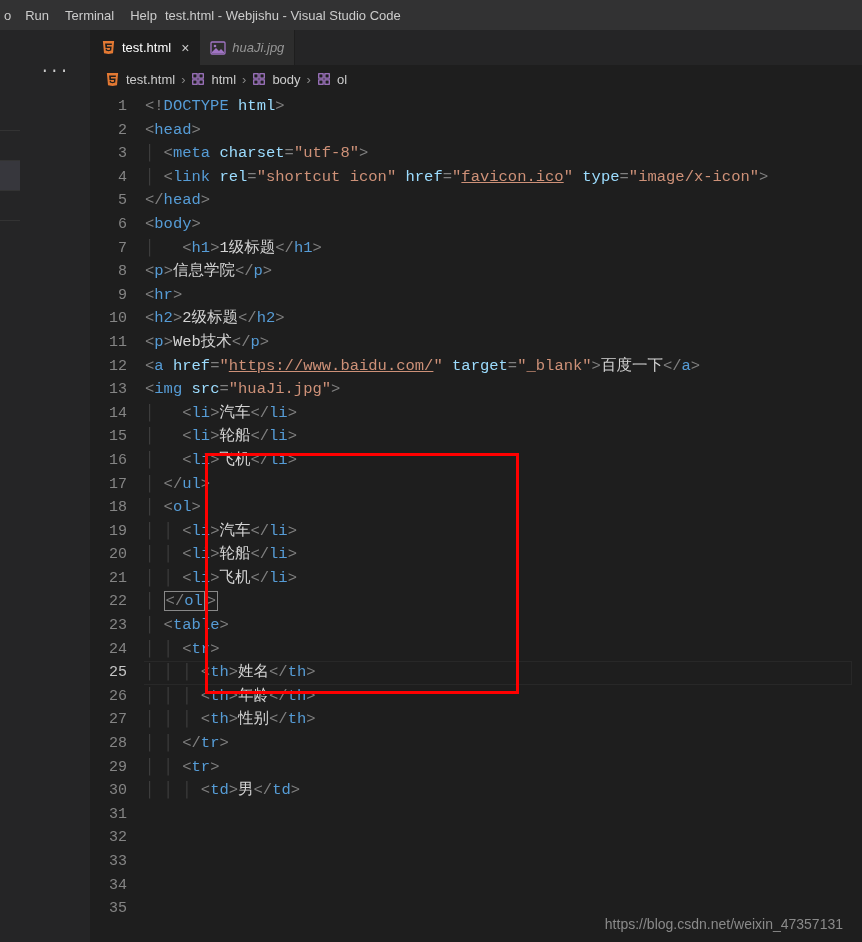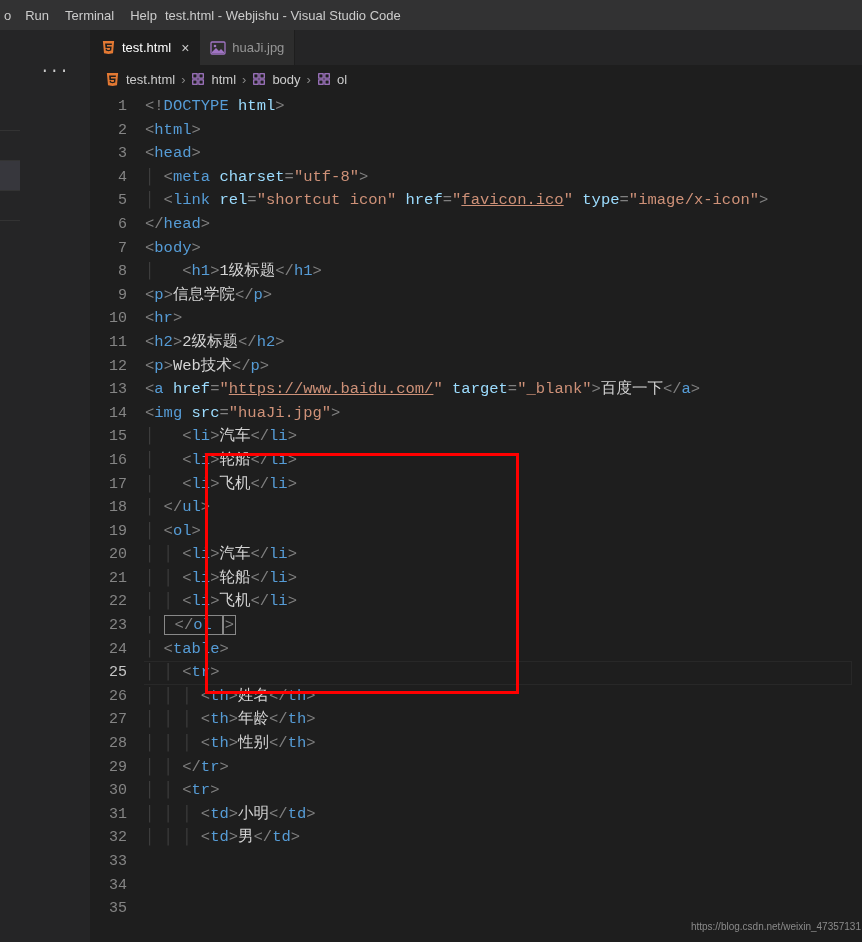--- a/index.html
+++ b/index.html
@@ -69,22 +69,22 @@
   .t-text { color: #d4d4d4; }
   .t-underline { text-decoration: underline; }
   .highlight-box {
     position: absolute;
     border: 3px solid #ff0000;
     pointer-events: none;
     z-index: 5;
     left: 60px; top: 358px; width: 314px; height: 241px;
   }
   .watermark {
-    position: absolute; right: 1px; bottom: 10px;
-    color: #8a8a8a; font-family: Arial, sans-serif; font-size: 10px;
+    position: absolute; right: 19px; bottom: 10px;
+    color: #8a8a8a; font-family: Arial, sans-serif; font-size: 14px;
   }
   .hidden-edge { position:absolute; top:130px; left:0; width:20px; height:120px; }
   .hidden-edge .row{ height:30px; border-top:1px solid #333; background:#252526;}
 </style>
 </head>
 <body>
 
 <div class="menubar">
   <div class="menu-item">o</div>
   <div class="menu-item">Run</div>
@@ -114,21 +114,21 @@
     <span class="close">×</span>
   </div>
   <div class="tab">
     <span class="img-icon">
       <svg viewBox="0 0 16 16" fill="#a074c4">
           <rect x="1" y="2" width="14" height="12" rx="1" fill="none" stroke="#a074c4" stroke-width="1.3"></rect>
           <circle cx="5" cy="6" r="1.3"></circle>
           <path d="M2 12l4-4 3 3 2-2 3 3v1H2z"></path>
         </svg>
     </span>
-    <span style="">huaJi.jpg</span>
+    <span style="font-style:italic">huaJi.jpg</span>
   </div>
 </div>
 
 <div class="breadcrumbs">
   <span class="html-icon">
     <svg viewBox="0 0 16 16">
         <path fill="#e37933" d="M2 1l1.2 13L8 15l4.8-1L14 1H2zm9.5 4.2H6.3l.15 1.6h4.9l-.45 4.5L8 12l-2.9-.7-.2-2.1h1.5l.1 1.1 1.5.4 1.5-.4.15-1.8H4.8L4.35 3.8h7.3l-.15 1.4z"></path>
       </svg>
   </span>
   <span>test.html</span>
@@ -200,50 +200,48 @@
       <div class="line">32</div>
       <div class="line">33</div>
     <div class="line">34</div>
       <div class="line">35</div>
   </div>
   <div class="code">
     <div class="content">
     <div class="line-hl" style="top:566px;"></div>
 
     <div class="line"><span class="t-punc">&lt;!</span><span class="t-tag">DOCTYPE</span><span> </span><span class="t-attr">html</span><span class="t-punc">&gt;</span></div>
-    <div class="line"><span class="t-punc">&lt;</span><span class="t-tag">html</span><span class="t-punc">&gt;</span></div>
     <div class="line"><span class="t-punc">&lt;</span><span class="t-tag">head</span><span class="t-punc">&gt;</span></div>
     <div class="line"><span class="indent-guide">│ </span><span class="t-punc">&lt;</span><span class="t-tag">meta</span><span> </span><span class="t-attr">charset</span><span class="t-punc">=</span><span class="t-string">"utf-8"</span><span class="t-punc">&gt;</span></div>
     <div class="line"><span class="indent-guide">│ </span><span class="t-punc">&lt;</span><span class="t-tag">link</span><span> </span><span class="t-attr">rel</span><span class="t-punc">=</span><span class="t-string">"shortcut icon"</span><span> </span><span class="t-attr">href</span><span class="t-punc">=</span><span class="t-string">"</span><span class="t-string t-underline">favicon.ico</span><span class="t-string">"</span><span> </span><span class="t-attr">type</span><span class="t-punc">=</span><span class="t-string">"image/x-icon"</span><span class="t-punc">&gt;</span></div>
     <div class="line"><span class="t-punc">&lt;/</span><span class="t-tag">head</span><span class="t-punc">&gt;</span></div>
     <div class="line"><span class="t-punc">&lt;</span><span class="t-tag">body</span><span class="t-punc">&gt;</span></div>
     <div class="line"><span class="indent-guide">│   </span><span class="t-punc">&lt;</span><span class="t-tag">h1</span><span class="t-punc">&gt;</span><span class="t-text">1级标题</span><span class="t-punc">&lt;/</span><span class="t-tag">h1</span><span class="t-punc">&gt;</span></div>
     <div class="line"><span class="t-punc">&lt;</span><span class="t-tag">p</span><span class="t-punc">&gt;</span><span class="t-text">信息学院</span><span class="t-punc">&lt;/</span><span class="t-tag">p</span><span class="t-punc">&gt;</span></div>
     <div class="line"><span class="t-punc">&lt;</span><span class="t-tag">hr</span><span class="t-punc">&gt;</span></div>
     <div class="line"><span class="t-punc">&lt;</span><span class="t-tag">h2</span><span class="t-punc">&gt;</span><span class="t-text">2级标题</span><span class="t-punc">&lt;/</span><span class="t-tag">h2</span><span class="t-punc">&gt;</span></div>
     <div class="line"><span class="t-punc">&lt;</span><span class="t-tag">p</span><span class="t-punc">&gt;</span><span class="t-text">Web技术</span><span class="t-punc">&lt;/</span><span class="t-tag">p</span><span class="t-punc">&gt;</span></div>
     <div class="line"><span class="t-punc">&lt;</span><span class="t-tag">a</span><span> </span><span class="t-attr">href</span><span class="t-punc">=</span><span class="t-string">"</span><span class="t-string t-underline">https://www.baidu.com/</span><span class="t-string">"</span><span> </span><span class="t-attr">target</span><span class="t-punc">=</span><span class="t-string">"_blank"</span><span class="t-punc">&gt;</span><span class="t-text">百度一下</span><span class="t-punc">&lt;/</span><span class="t-tag">a</span><span class="t-punc">&gt;</span></div>
     <div class="line"><span class="t-punc">&lt;</span><span class="t-tag">img</span><span> </span><span class="t-attr">src</span><span class="t-punc">=</span><span class="t-string">"huaJi.jpg"</span><span class="t-punc">&gt;</span></div>
     <div class="line"><span class="indent-guide">│   </span><span class="t-punc">&lt;</span><span class="t-tag">li</span><span class="t-punc">&gt;</span><span class="t-text">汽车</span><span class="t-punc">&lt;/</span><span class="t-tag">li</span><span class="t-punc">&gt;</span></div>
     <div class="line"><span class="indent-guide">│   </span><span class="t-punc">&lt;</span><span class="t-tag">li</span><span class="t-punc">&gt;</span><span class="t-text">轮船</span><span class="t-punc">&lt;/</span><span class="t-tag">li</span><span class="t-punc">&gt;</span></div>
     <div class="line"><span class="indent-guide">│   </span><span class="t-punc">&lt;</span><span class="t-tag">li</span><span class="t-punc">&gt;</span><span class="t-text">飞机</span><span class="t-punc">&lt;/</span><span class="t-tag">li</span><span class="t-punc">&gt;</span></div>
     <div class="line"><span class="indent-guide">│ </span><span class="t-punc">&lt;/</span><span class="t-tag">ul</span><span class="t-punc">&gt;</span></div>
     <div class="line"><span class="indent-guide">│ </span><span class="t-punc">&lt;</span><span class="t-tag">ol</span><span class="t-punc">&gt;</span></div>
     <div class="line"><span class="indent-guide">│ │ </span><span class="t-punc">&lt;</span><span class="t-tag">li</span><span class="t-punc">&gt;</span><span class="t-text">汽车</span><span class="t-punc">&lt;/</span><span class="t-tag">li</span><span class="t-punc">&gt;</span></div>
     <div class="line"><span class="indent-guide">│ │ </span><span class="t-punc">&lt;</span><span class="t-tag">li</span><span class="t-punc">&gt;</span><span class="t-text">轮船</span><span class="t-punc">&lt;/</span><span class="t-tag">li</span><span class="t-punc">&gt;</span></div>
     <div class="line"><span class="indent-guide">│ │ </span><span class="t-punc">&lt;</span><span class="t-tag">li</span><span class="t-punc">&gt;</span><span class="t-text">飞机</span><span class="t-punc">&lt;/</span><span class="t-tag">li</span><span class="t-punc">&gt;</span></div>
-    <div class="line"><span class="indent-guide">│ </span><span style="border:1px solid #888;padding:0 10px;"><span class="t-punc">&lt;/</span><span class="t-tag">ol</span></span><span style="border:1px solid #888;padding:0 1px;"><span class="t-punc">&gt;</span></span></div>
+    <div class="line"><span class="indent-guide">│ </span><span style="border:1px solid #888;padding:0 1px;"><span class="t-punc">&lt;/</span><span class="t-tag">ol</span></span><span style="border:1px solid #888;padding:0 1px;"><span class="t-punc">&gt;</span></span></div>
     <div class="line"><span class="indent-guide">│ </span><span class="t-punc">&lt;</span><span class="t-tag">table</span><span class="t-punc">&gt;</span></div>
     <div class="line"><span class="indent-guide">│ │ </span><span class="t-punc">&lt;</span><span class="t-tag">tr</span><span class="t-punc">&gt;</span></div>
     <div class="line"><span class="indent-guide">│ │ │ </span><span class="t-punc">&lt;</span><span class="t-tag">th</span><span class="t-punc">&gt;</span><span class="t-text">姓名</span><span class="t-punc">&lt;/</span><span class="t-tag">th</span><span class="t-punc">&gt;</span></div>
     <div class="line"><span class="indent-guide">│ │ │ </span><span class="t-punc">&lt;</span><span class="t-tag">th</span><span class="t-punc">&gt;</span><span class="t-text">年龄</span><span class="t-punc">&lt;/</span><span class="t-tag">th</span><span class="t-punc">&gt;</span></div>
     <div class="line"><span class="indent-guide">│ │ │ </span><span class="t-punc">&lt;</span><span class="t-tag">th</span><span class="t-punc">&gt;</span><span class="t-text">性别</span><span class="t-punc">&lt;/</span><span class="t-tag">th</span><span class="t-punc">&gt;</span></div>
     <div class="line"><span class="indent-guide">│ │ </span><span class="t-punc">&lt;/</span><span class="t-tag">tr</span><span class="t-punc">&gt;</span></div>
     <div class="line"><span class="indent-guide">│ │ </span><span class="t-punc">&lt;</span><span class="t-tag">tr</span><span class="t-punc">&gt;</span></div>
-    <div class="line"><span class="indent-guide">│ │ │ </span><span class="t-punc">&lt;</span><span class="t-tag">td</span><span class="t-punc">&gt;</span><span class="t-text">小明</span><span class="t-punc">&lt;/</span><span class="t-tag">td</span><span class="t-punc">&gt;</span></div>
     <div class="line"><span class="indent-guide">│ │ │ </span><span class="t-punc">&lt;</span><span class="t-tag">td</span><span class="t-punc">&gt;</span><span class="t-text">男</span><span class="t-punc">&lt;/</span><span class="t-tag">td</span><span class="t-punc">&gt;</span></div>
     </div>
 
     <div class="highlight-box"></div>
   </div>
 </div>
 
 <div class="watermark">https://blog.csdn.net/weixin_47357131</div>
 
 </body></html>

